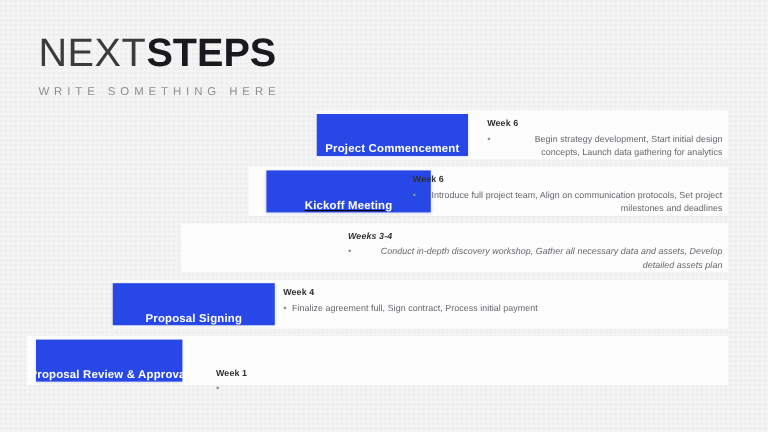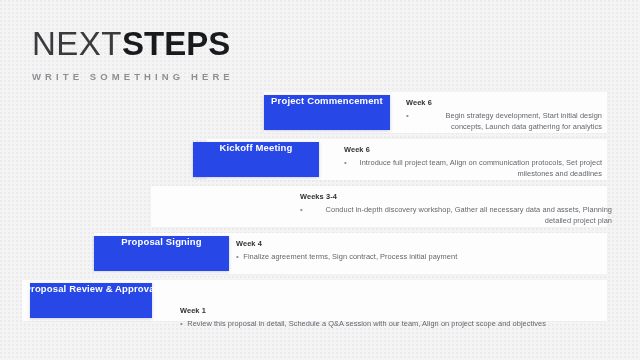--- a/index.html
+++ b/index.html
@@ -39,21 +39,21 @@
   .title .strong {
     font-weight: 700;
     color: #181a1d;
     letter-spacing: 0px;
   }
   .subtitle {
     margin-top: 9px;
     font-size: 9.5px;
     letter-spacing: 4.1px;
     color: #8d8f93;
-    font-weight: 700;
+    font-weight: 400;
     white-space: nowrap;
   }
 
   
   .stairs {
     position: absolute;
     left: 0;
     top: 92px;
     width: 640px;
   }
@@ -68,21 +68,21 @@
     height: 41px;
     background: #fdfdfd;
     box-shadow: 0 0 0 0.5px rgba(0,0,0,0.02);
   }
   .chip {
     position: absolute;
     top: 3px;
     height: 35px;
     background: #2747e6;
     display: flex;
-    align-items: flex-start;
+    align-items: flex-end;
     justify-content: center;
     box-shadow: 0 1px 3px rgba(30,50,160,0.22);
   }
   .chip-label {
     color: #ffffff;
     font-size: 9.5px;
     font-weight: 700;
     letter-spacing: 0.15px;
     white-space: nowrap;
     text-align: center;
@@ -140,68 +140,67 @@
         <div class="week">Week 6</div>
         <div class="bullet-row">
           <span class="bullet-dot">•</span>
           <span class="bullet-text">Begin strategy development, Start initial design concepts, Launch data gathering for analytics</span>
         </div>
       </div>
     </div>
 
     <div class="row">
       <div class="card" style="left:207px; width:400px;"></div>
-      <div class="chip" style="left:193px; width:126px;">
+      <div class="chip" style="left:222px; width:137px;text-decoration:underline;">
         <span class="chip-label">Kickoff Meeting</span>
       </div>
       <div class="detail" style="left:344px; width:258px;">
         <div class="week">Week 6</div>
         <div class="bullet-row">
           <span class="bullet-dot">•</span>
           <span class="bullet-text">Introduce full project team, Align on communication protocols, Set project milestones and deadlines</span>
         </div>
       </div>
     </div>
 
     <div class="row">
       <div class="card" style="left:151px; width:456px;"></div>
       <div class="chip" style="left:151px; width:138px;margin-top:47px;">
         <span class="chip-label">Discovery &amp; Planning</span>
       </div>
-      <div class="detail" style="left:300px; width:312px;">
+      <div class="detail" style="left:290px; width:312px;font-style:italic;">
         <div class="week">Weeks 3-4</div>
         <div class="bullet-row">
           <span class="bullet-dot">•</span>
-          <span class="bullet-text">Conduct in-depth discovery workshop, Gather all necessary data and assets, Planning detailed project plan</span>
+          <span class="bullet-text">Conduct in-depth discovery workshop, Gather all necessary data and assets, Develop detailed assets plan</span>
         </div>
       </div>
     </div>
 
     <div class="row">
       <div class="card" style="left:94px; width:513px;"></div>
       <div class="chip" style="left:94px; width:135px;">
         <span class="chip-label">Proposal Signing</span>
       </div>
       <div class="detail" style="left:236px; width:366px;">
         <div class="week">Week 4</div>
         <div class="bullet-row">
           <span class="bullet-dot">•</span>
-          <span class="bullet-text">Finalize agreement terms, Sign contract, Process initial payment</span>
+          <span class="bullet-text">Finalize agreement full, Sign contract, Process initial payment</span>
         </div>
       </div>
     </div>
 
     <div class="row">
       <div class="card" style="left:22px; width:585px;"></div>
       <div class="chip" style="left:30px; width:122px;">
         <span class="chip-label">Proposal Review &amp; Approval</span>
       </div>
       <div class="detail" style="left:180px; width:422px;margin-top:20px;">
         <div class="week">Week 1</div>
         <div class="bullet-row">
           <span class="bullet-dot">•</span>
-          <span class="bullet-text">Review this proposal in detail, Schedule a Q&amp;A session with our team, Align on project scope and objectives</span>
         </div>
       </div>
     </div>
 
   </div>
 </div>
 
 </body></html>

